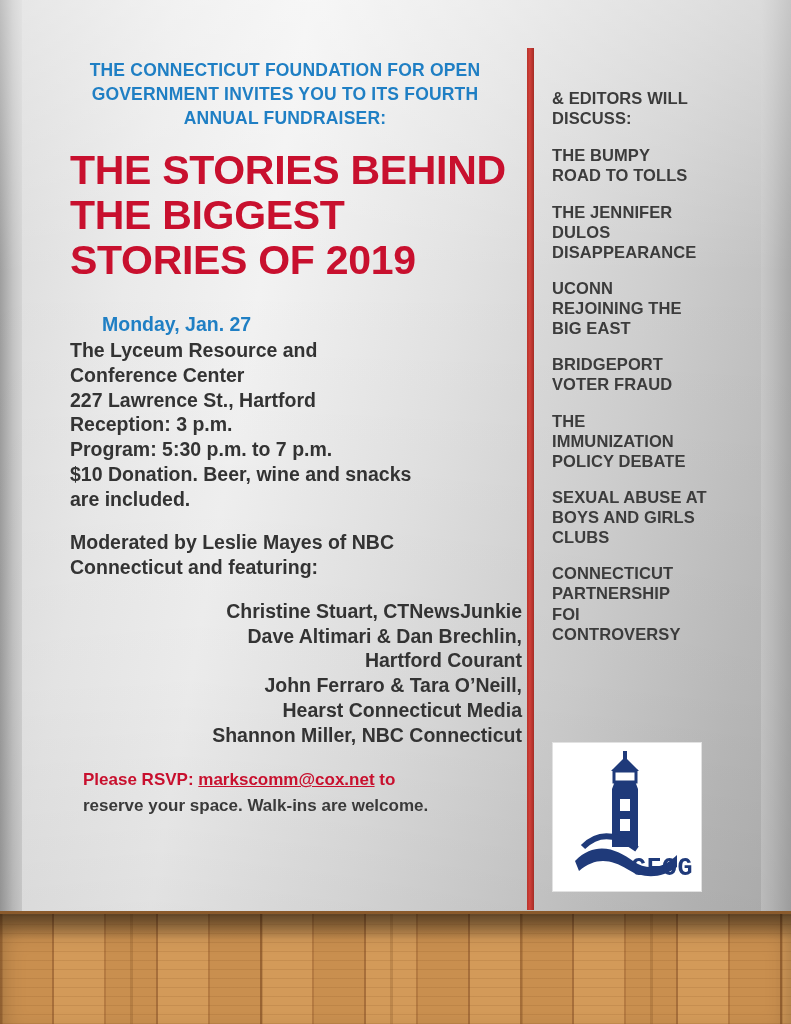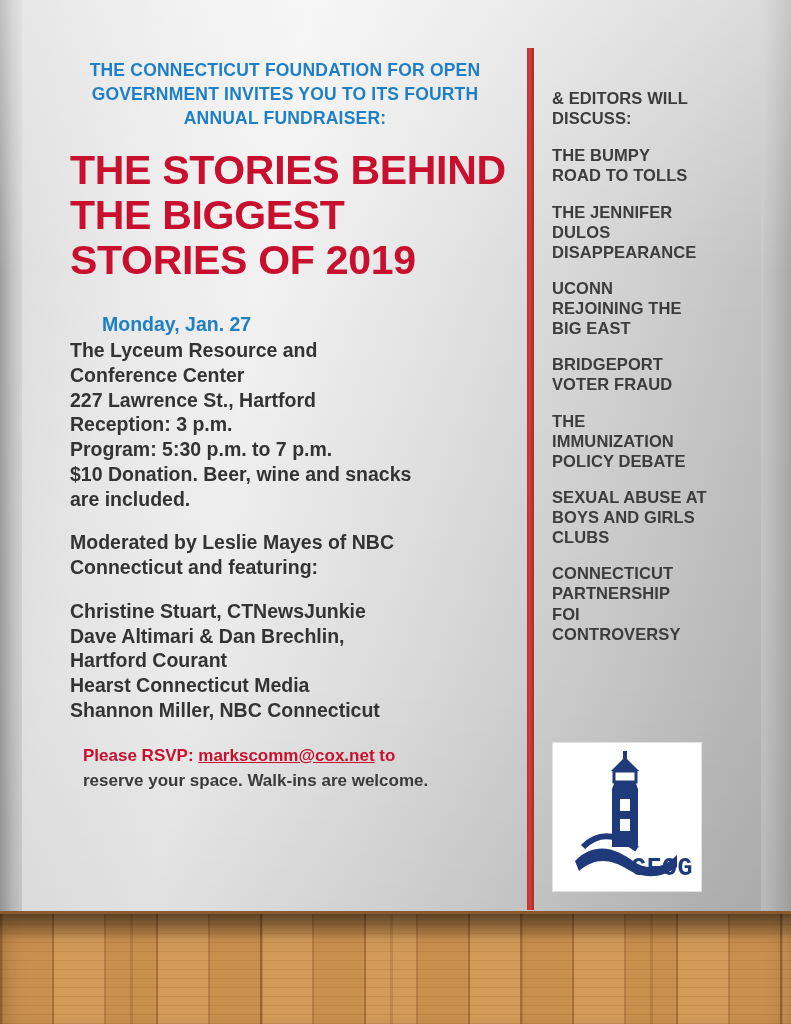--- a/index.html
+++ b/index.html
@@ -126,21 +126,21 @@
   .date-line {
     color: #1f7fc4;
     font-weight: bold;
     font-size: 19.5px;
     margin-bottom: 1px;
     margin-left: 32px;
   }
   .venue-line { color: #333333; }
   .gap { height: 19px; }
   .moderator { color: #333333; }
-  .speakers { color: #333333; }
+  .speakers { color: #333333; text-align: right; }
   .rsvp {
     margin-top: 20px;
     color: #c8102e;
     font-weight: bold;
     font-size: 17px;
     line-height: 1.5;
     margin-left: 13px;
   }
   .rsvp a {
     color: #c8102e;
@@ -222,20 +222,21 @@
       <div class="gap"></div>
 
       <div class="moderator">Moderated by Leslie Mayes of NBC</div>
       <div class="moderator">Connecticut and featuring:</div>
 
       <div class="gap"></div>
 
       <div class="speakers">Christine Stuart, CTNewsJunkie</div>
       <div class="speakers">Dave Altimari &amp; Dan Brechlin,</div>
       <div class="speakers">Hartford Courant</div>
+      <div class="speakers">John Ferraro &amp; Tara O’Neill,</div>
       <div class="speakers">Hearst Connecticut Media</div>
       <div class="speakers">Shannon Miller, NBC Connecticut</div>
     </div>
 
     <div class="rsvp">
       <span>Please RSVP:</span>
       <a href="#">markscomm@cox.net</a>
       <span>to</span>
       <div class="tail">reserve your space. Walk-ins are welcome.</div>
     </div>

